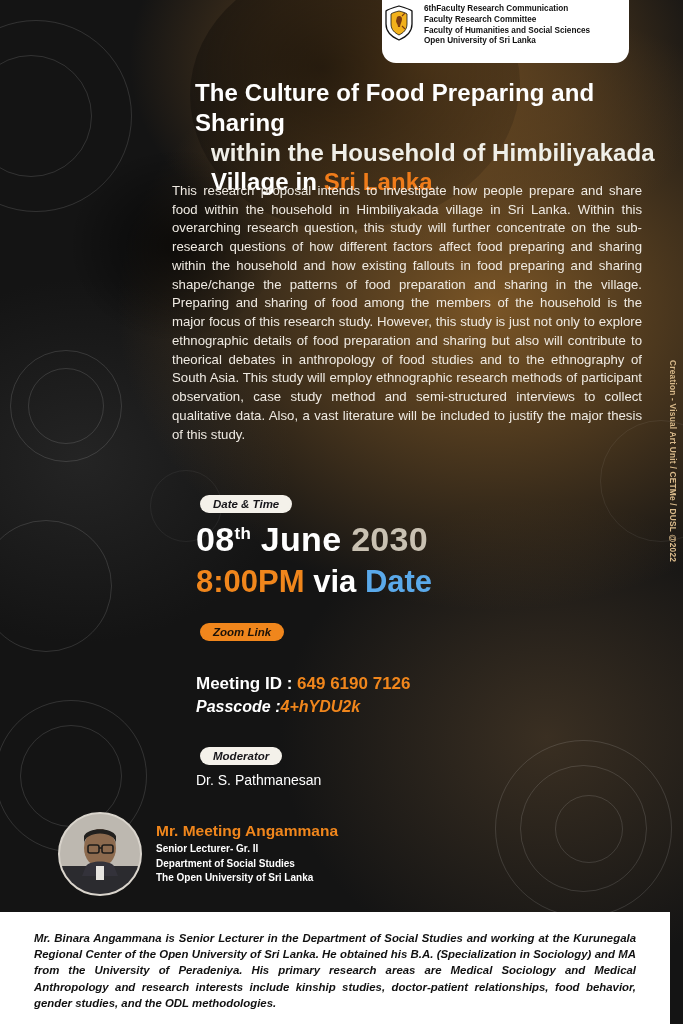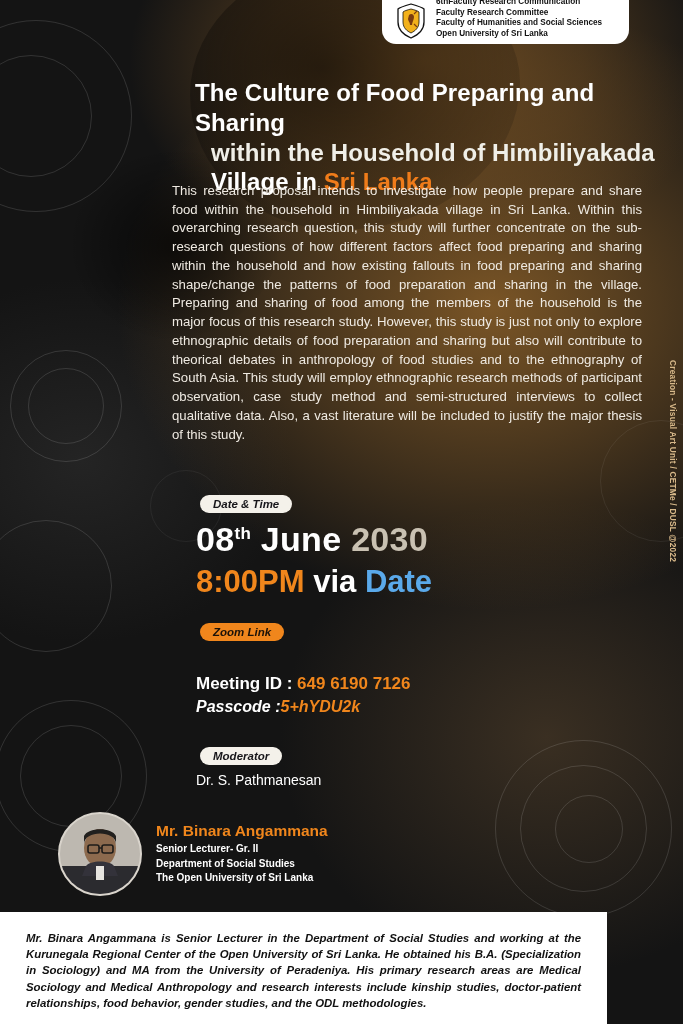--- a/index.html
+++ b/index.html
@@ -25,25 +25,25 @@
     position:absolute;border:1px solid rgba(255,255,255,0.13);border-radius:50%;
     pointer-events:none;
   }
   .blob{
     position:absolute;border-radius:48% 52% 55% 45% / 50% 45% 55% 50%;
     pointer-events:none;
   }
 
   
   .logo-badge{
-    position:absolute;top:0;left:382px;width:247px;height:44px;
+    position:absolute;top:0;left:382px;width:247px;height:63px;
     background:#ffffff;
     border-radius:0 0 14px 14px;
-    display:flex;align-items:flex-end;gap:8px;
-    padding:4px 10px 4px 12px;box-sizing:border-box;
+    display:flex;align-items:flex-start;gap:8px;
+    padding:4px 10px 4px 0;box-sizing:border-box;
     z-index:6;
   }
   .logo-emblem{
     width:34px;height:38px;flex:0 0 34px;
     display:flex;align-items:center;justify-content:center;
   }
   .logo-lines{font-size:8.2px;line-height:1.32;color:#111;font-weight:bold;}
 
   .title-wrap{position:absolute;left:172px;top:78px;width:470px;z-index:5;margin-left:23px;}
   .title{
@@ -118,22 +118,22 @@
   .speaker-name{color:#f0861c;font-size:15.5px;font-weight:bold;}
   .speaker-meta{color:#ffffff;font-size:10px;font-weight:bold;line-height:1.45;margin-top:2px;}
 
   .credit{
     position:absolute;right:5px;top:360px;z-index:5;
     color:#d8b98a;font-size:8.4px;font-weight:bold;
     writing-mode:vertical-rl;letter-spacing:0.2px;
   }
 
   .footer{
-    position:absolute;left:0;bottom:0;width:607px;height:112px;
-    background:#ffffff;z-index:7;box-sizing:border-box;padding:18px 26px;
+    position:absolute;left:0;bottom:0;width:670px;height:112px;
+    background:#ffffff;z-index:7;box-sizing:border-box;padding:18px 34px;
   }
   .footer p{
     margin:0;color:#111;font-size:11.4px;line-height:1.42;
     font-style:italic;font-weight:bold;text-align:justify;
   }
 </style>
 </head>
 <body>
 
 <div class="poster">
@@ -198,21 +198,21 @@
   </div>
 
   <div class="zoom-pill">
     <span class="pill orange">Zoom Link</span>
   </div>
   <div class="meeting-id">
     <span>Meeting ID :</span>
     <span class="val">649 6190 7126</span>
   </div>
   <div class="passcode">
-    <span>Passcode :</span><span class="val">5+hYDU2k</span>
+    <span>Passcode :</span><span class="val">4+hYDU2k</span>
   </div>
 
   <div class="mod-pill">
     <span class="pill">Moderator</span>
   </div>
   <div class="mod-name">Dr. S. Pathmanesan</div>
 
   <div class="speaker">
     <div class="avatar">
       <svg width="80" height="80" viewBox="0 0 80 80" aria-hidden="true">
@@ -221,21 +221,21 @@
         <ellipse cx="40" cy="34" rx="16" ry="19" fill="#8c6a4e"></ellipse>
         <path d="M24 30 C24 16 56 16 56 30 L56 22 C52 13 28 13 24 22 Z" fill="#22201e"></path>
         <path d="M26 52 C30 46 50 46 54 52 L58 62 L22 62 Z" fill="#33323a"></path>
         <rect x="36" y="52" width="8" height="14" fill="#e6e4e0"></rect>
         <rect x="28" y="31" width="11" height="8" rx="2" fill="none" stroke="#1d1b19" stroke-width="1.6"></rect>
         <rect x="42" y="31" width="11" height="8" rx="2" fill="none" stroke="#1d1b19" stroke-width="1.6"></rect>
         <line x1="39" y1="34" x2="42" y2="34" stroke="#1d1b19" stroke-width="1.6"></line>
       </svg>
     </div>
     <div class="speaker-text">
-      <div class="speaker-name">Mr. Binara  Angammana</div>
+      <div class="speaker-name">Mr. Meeting  Angammana</div>
       <div class="speaker-meta">
         <div>Senior Lecturer- Gr. II</div>
         <div>Department of Social Studies</div>
         <div>The Open University of Sri Lanka</div>
       </div>
     </div>
   </div>
 
   <div class="credit">Creation - Visual Art Unit / CETMe / DUSL  @2022</div>
 

